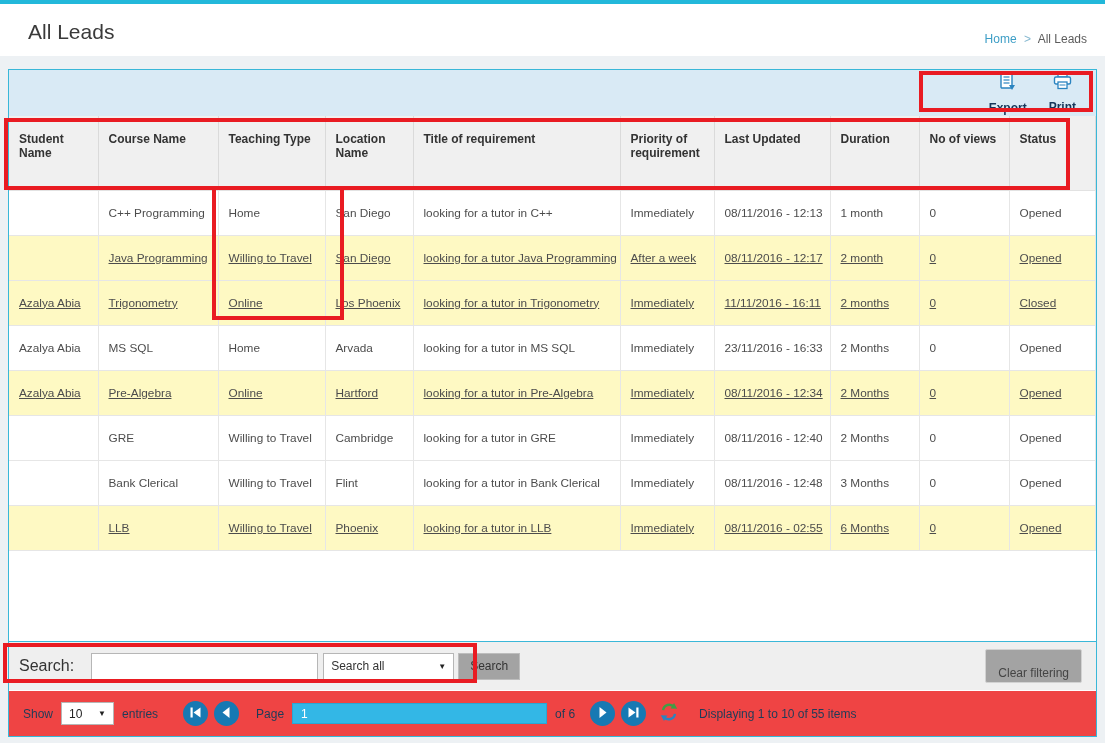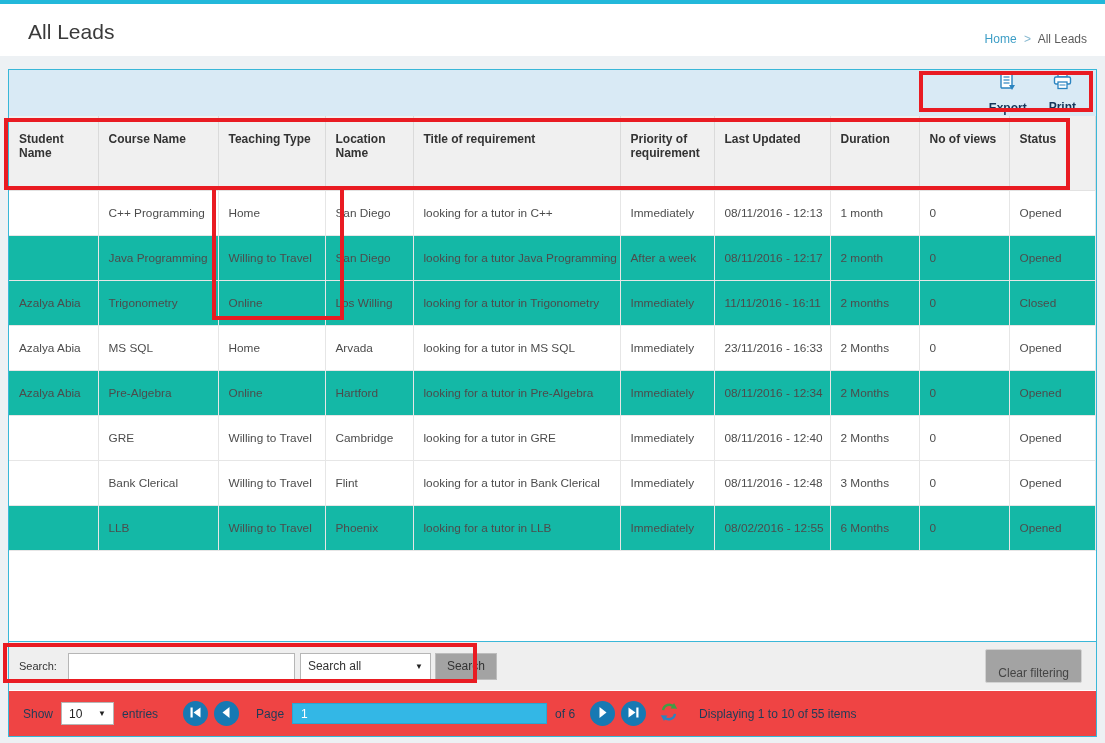--- a/index.html
+++ b/index.html
@@ -36,25 +36,25 @@
   table.grid th:nth-child(7), table.grid td:nth-child(7){ width:116px; }
   table.grid th:nth-child(8), table.grid td:nth-child(8){ width:89px; }
   table.grid th:nth-child(9), table.grid td:nth-child(9){ width:90px; }
   table.grid th:nth-child(10), table.grid td:nth-child(10){ width:86px; }
   table.grid th { height:74px; background:#f0f0f0; vertical-align:top; text-align:left;
     padding:16px 8px 0 10px; font-size:12px; color:#333; font-weight:bold;
     border-right:1px solid #dadada; border-bottom:1px solid #e2e2e2; }
   table.grid td { height:45px; padding:0 8px 0 10px; font-size:11.8px; color:#4c4c4c;
     border-right:1px solid #e6e6e6; border-bottom:1px solid #e6e6e6; background:#fff;
     overflow:hidden; white-space:nowrap; }
-  table.grid tr.alt td { background:#14b8a6; }
+  table.grid tr.alt td { background:#fef9c3;text-decoration:underline; }
 
   .search-strip { position:absolute; left:0; right:0; top:571px; height:49px; background:#efefef;
     border-top:1px solid #3ab7d8; display:flex; align-items:center; padding:0 14px 0 10px; }
-  .search-label { font-size:11px; color:#333; margin-right:11px; }
+  .search-label { font-size:16px; color:#333; margin-right:17px; }
   .search-input { width:227px; height:27px; border:1px solid #b6b6b6; background:#fff; padding:0 6px;
     font-size:12px; font-family:"Liberation Sans", sans-serif; }
   .sel { background:#fff; border:1px solid #b6b6b6; height:27px; display:flex; align-items:center;
     justify-content:space-between; padding:0 7px; cursor:pointer; }
   .sel-filter { width:131px; margin-left:5px; font-size:12px; color:#333; }
   .sel .sel-arrow { font-size:8px; color:#222; }
   .btn { background:#a3a3a3; border:1px solid #bdbdbd; font-size:12px; color:#333;
     font-family:"Liberation Sans", sans-serif; cursor:pointer; }
   .search-btn { height:27px; padding:0 11px; margin-left:4px; }
   .clear-btn { margin-left:auto; height:29px; padding:16px 12px; border:1px solid #d2d2d2; border-radius:2px; color:#444; }
@@ -159,21 +159,21 @@
           <td>After a week</td>
           <td>08/11/2016 - 12:17</td>
           <td>2 month</td>
           <td>0</td>
           <td>Opened</td>
         </tr>
         <tr class="alt">
           <td>Azalya Abia</td>
           <td>Trigonometry</td>
           <td>Online</td>
-          <td>Los Willing</td>
+          <td>Los Phoenix</td>
           <td>looking for a tutor in Trigonometry</td>
           <td>Immediately</td>
           <td>11/11/2016 - 16:11</td>
           <td>2 months</td>
           <td>0</td>
           <td>Closed</td>
         </tr>
         <tr>
           <td>Azalya Abia</td>
           <td>MS SQL</td>
@@ -222,21 +222,21 @@
           <td>0</td>
           <td>Opened</td>
         </tr>
         <tr class="alt">
           <td></td>
           <td>LLB</td>
           <td>Willing to Travel</td>
           <td>Phoenix</td>
           <td>looking for a tutor in LLB</td>
           <td>Immediately</td>
-          <td>08/02/2016 - 12:55</td>
+          <td>08/11/2016 - 02:55</td>
           <td>6 Months</td>
           <td>0</td>
           <td>Opened</td>
         </tr>
       </tbody>
   </table>
 
   <div class="search-strip">
     <span class="search-label">Search:</span>
     <input class="search-input" type="text" value="" style="">

